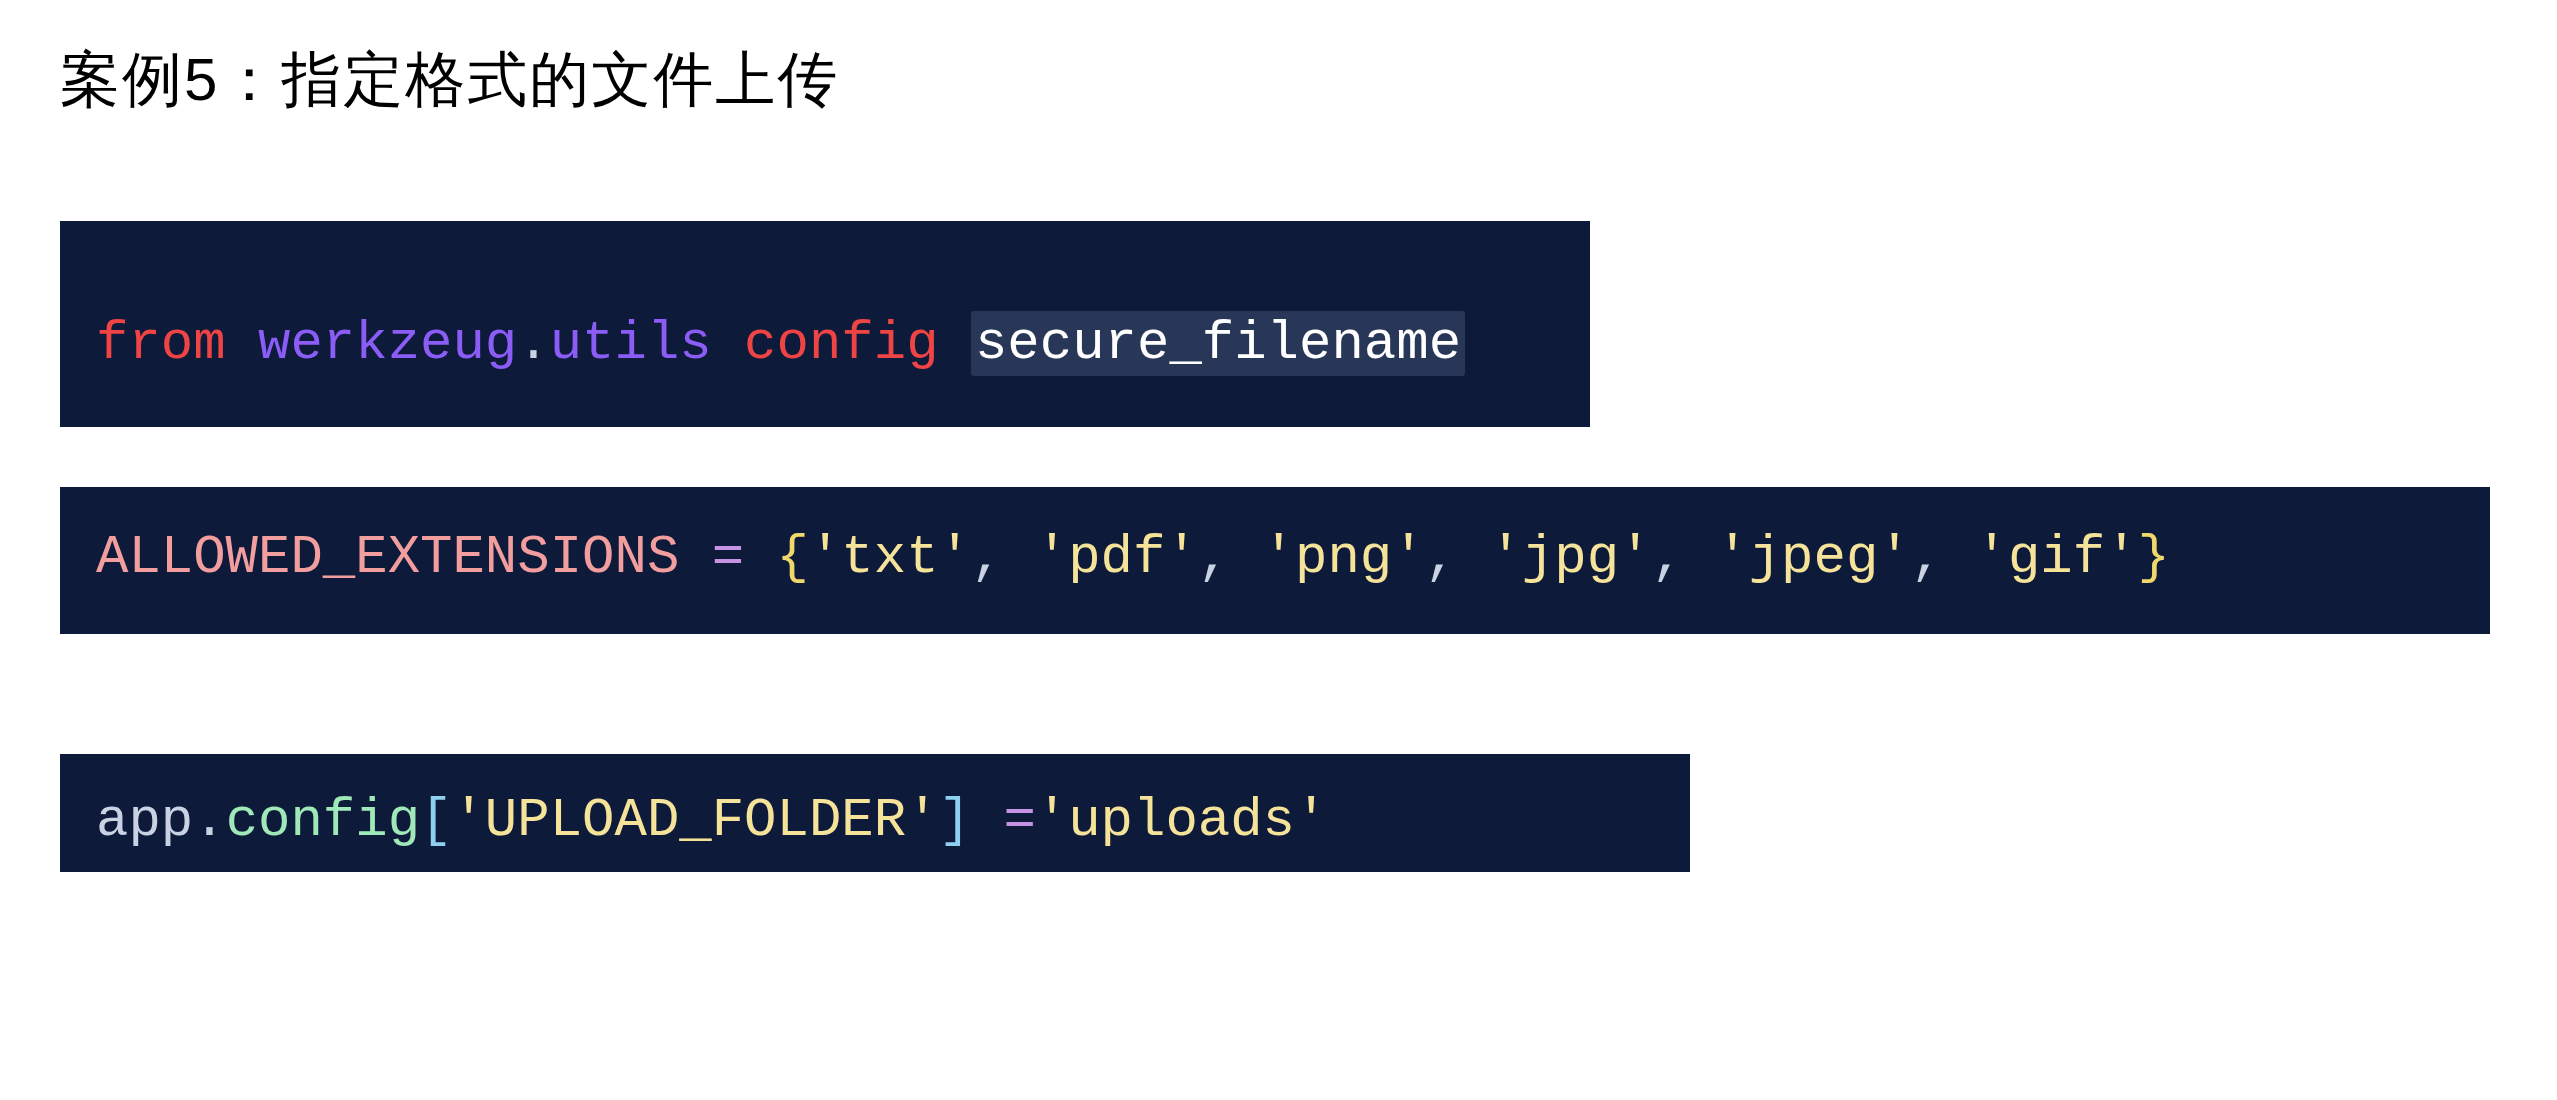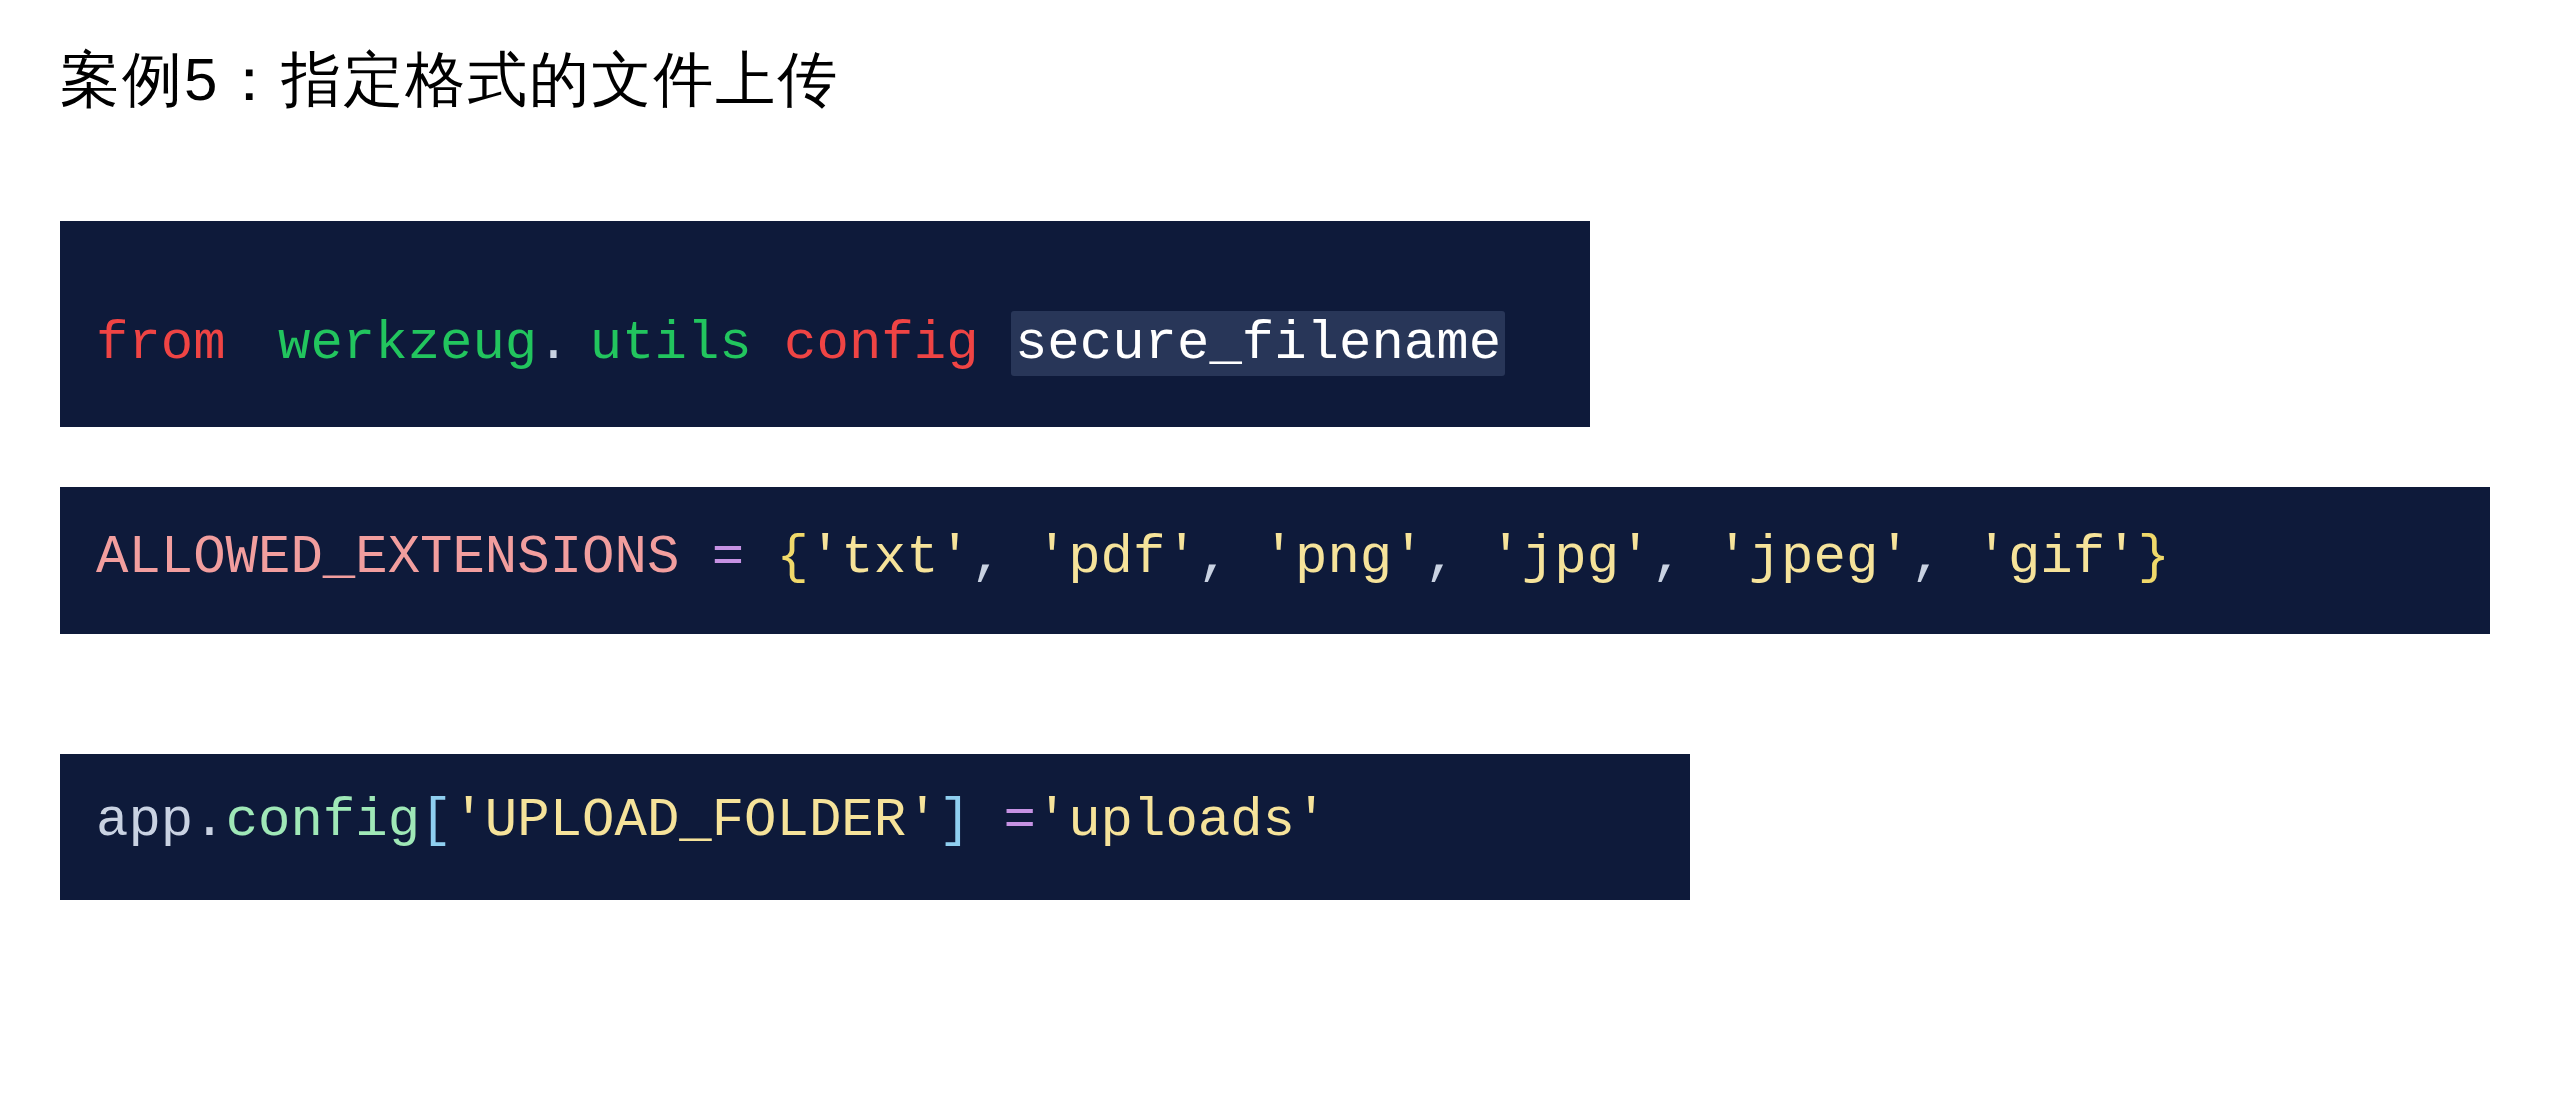--- a/index.html
+++ b/index.html
@@ -36,25 +36,25 @@
       padding-bottom: 40px;
     }
     .code-block-2 {
       width: 2430px;
       padding-top: 28px;
       padding-bottom: 32px;
     }
     .code-block-3 {
       width: 1630px;
       padding-top: 24px;
-      padding-bottom: 36px;
+      padding-bottom: 8px;
       margin-top: 60px;
     }
     .tok-keyword { color: #ef4444; }
-    .tok-module { color: #22c55e; margin-left: 20px; }
+    .tok-module { color: #8b5cf6; }
     .tok-identifier { color: #c9d2e2; }
     .tok-identifier-hl { color: #ffffff; background: rgba(120,140,180,0.25); padding: 2px 4px; border-radius: 3px; }
     .tok-constant { color: #f29e9e; }
     .tok-operator { color: #c692e3; }
     .tok-brace { color: #f0d96a; }
     .tok-string { color: #f6e39a; }
     .tok-punct { color: #c9d2e2; }
     .tok-property { color: #9fe8b7; }
     .tok-bracket-blue { color: #8fcff0; }
   </style>

